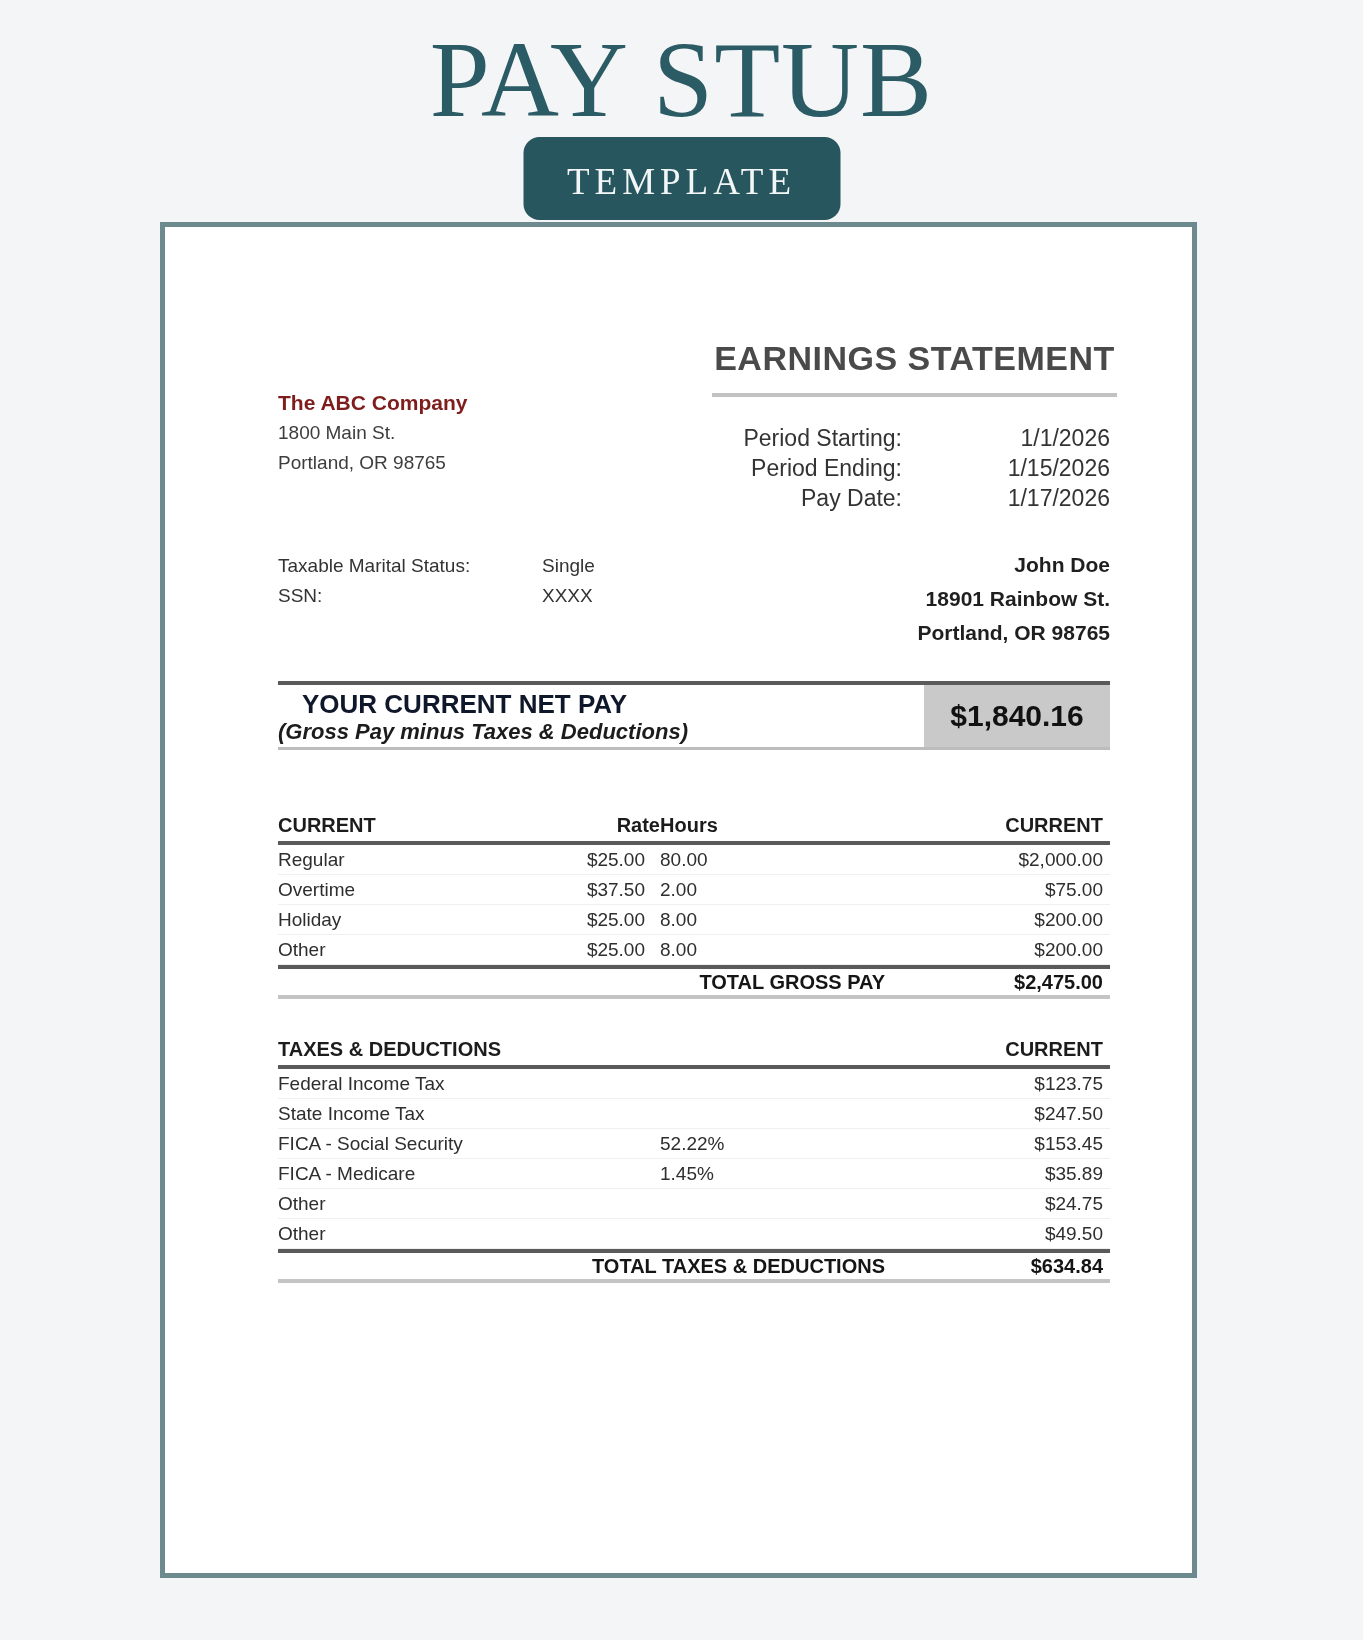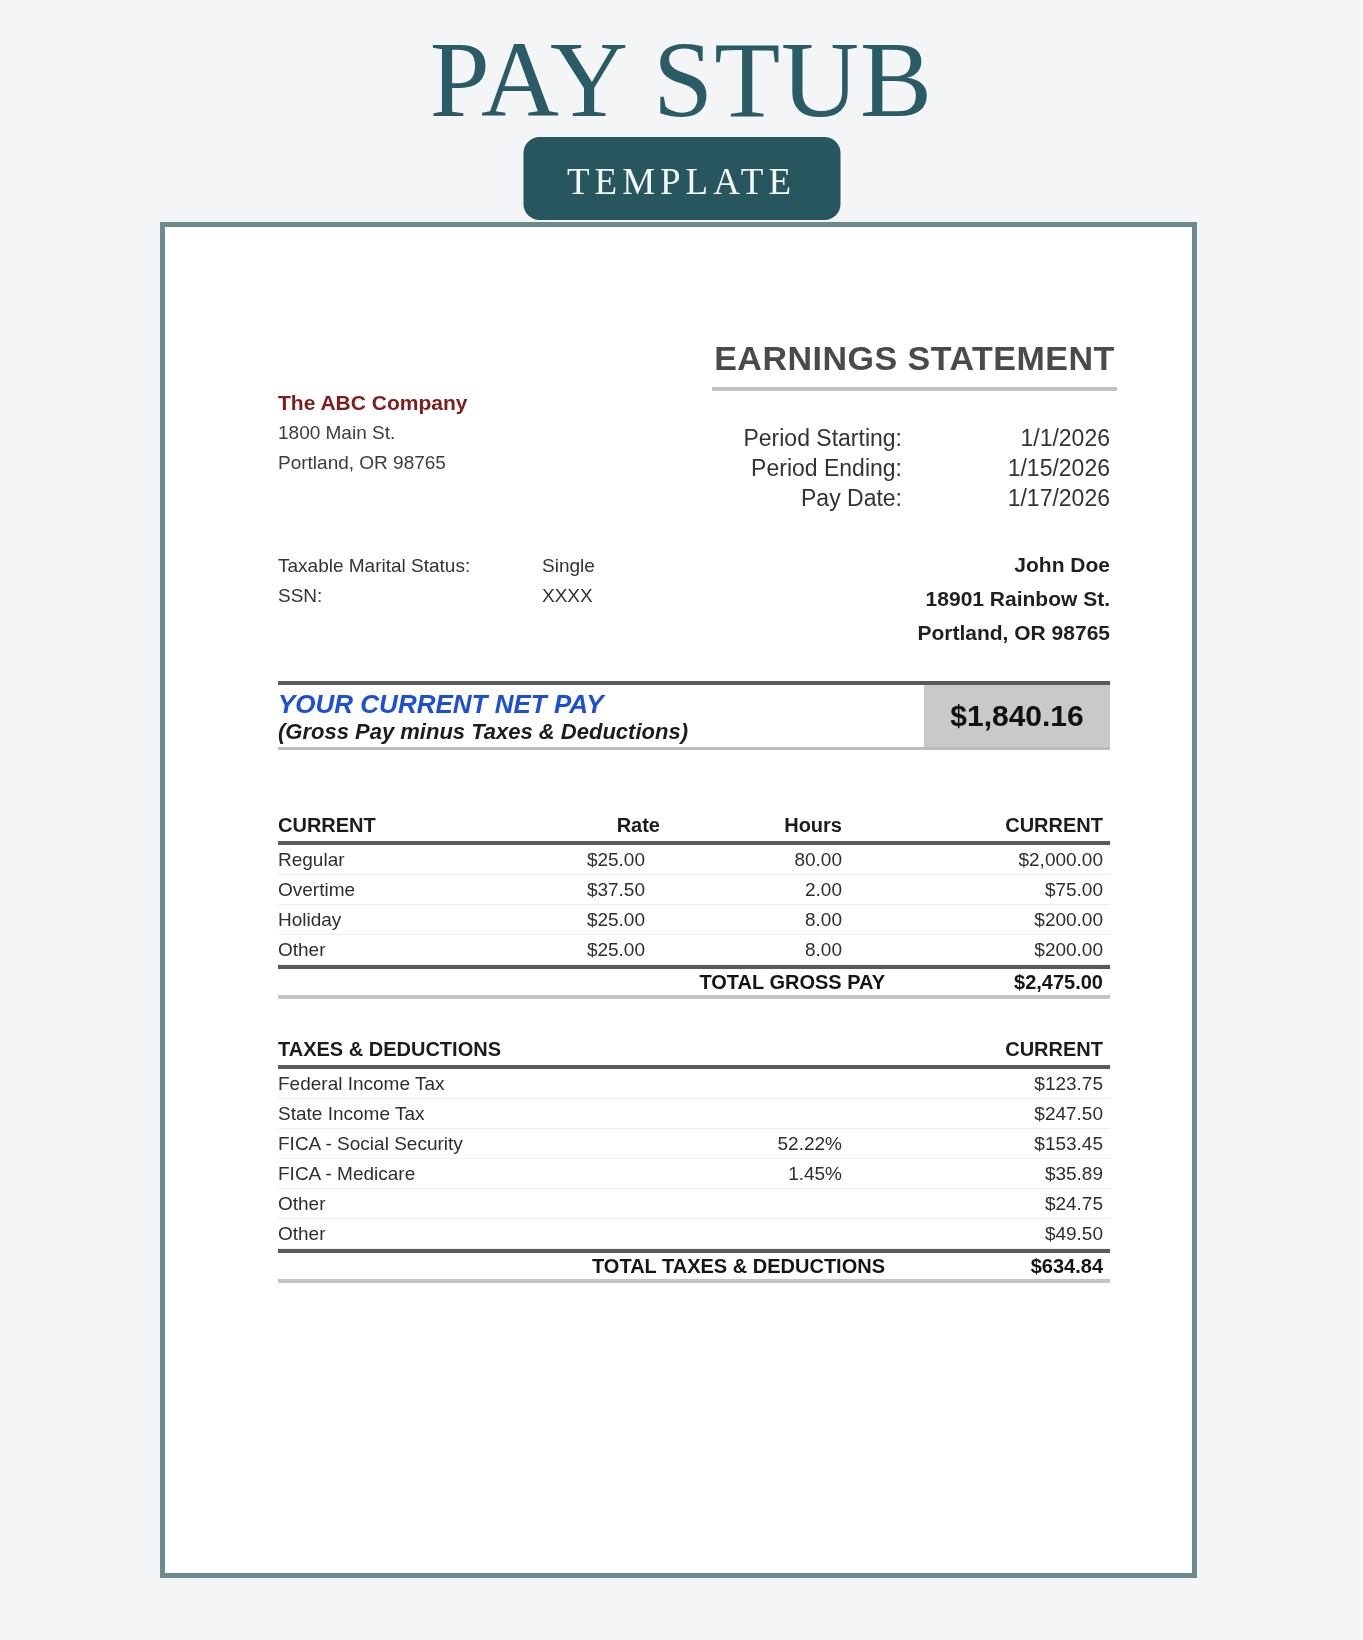--- a/index.html
+++ b/index.html
@@ -26,21 +26,21 @@
   
   .doc {
     position:absolute; left:160px; top:222px; width:1037px; height:1356px;
     background:#ffffff; border:5px solid #6d8a8f; z-index:1;
   }
   .doc .abs { position:absolute; }
 
   .heading {
     left:547px; top:112px; width:405px; text-align:center;
     font-size:34px; font-weight:bold; color:#4a4a4a; letter-spacing:0.5px;
-    padding-bottom:9px; border-bottom:4px solid #c2c2c2; white-space:nowrap;
+    padding-bottom:15px; border-bottom:4px solid #c2c2c2; white-space:nowrap;
   }
 
   .company { left:113px; top:161px; font-size:19px; color:#3d3d3d; line-height:30px; }
   .company .co-name { font-size:21px; font-weight:bold; color:#7f1d1d; }
 
   .period { left:400px; right:82px; top:196px; font-size:23px; color:#333; }
   .period .row { display:flex; height:30px; align-items:center; }
   .period .lbl { flex:1; text-align:right; }
   .period .val { width:208px; text-align:right; }
 
@@ -50,21 +50,21 @@
 
   .employee { right:82px; top:321px; text-align:right; font-size:21px; font-weight:bold; color:#1f1f1f; line-height:34px; }
 
   
   .netpay {
     left:113px; top:454px; width:832px;
     border-top:4px solid #5a5a5a; border-bottom:3px solid #bdbdbd;
     display:flex; height:69px;
   }
   .netpay .np-left { flex:1; padding-top:5px; }
-  .netpay .np-title { font-size:26px; font-weight:bold; font-style:italic; color:#1d4ed8; line-height:29px; }
+  .netpay .np-title { font-size:26px; font-weight:bold; color:#0f172a; line-height:29px;margin-left:24px; }
   .netpay .np-sub { font-size:22px; font-weight:bold; font-style:italic; color:#1c1c1c; line-height:26px; }
   .netpay .np-box {
     width:186px; background:#c9c9c9; display:flex; align-items:center; justify-content:center;
   }
   .netpay .np-amount { font-size:30px; font-weight:bold; color:#111; }
 
   
   .tbl { left:113px; width:832px; font-size:19px; color:#2e2e2e; }
   .tbl .head {
     display:grid; grid-template-columns:1fr 90px 182px 268px;
@@ -72,21 +72,21 @@
     font-weight:bold; font-size:20px; color:#1c1c1c;
   }
   .tbl .head.two { grid-template-columns:1fr 268px; }
   .tbl .row {
     display:grid; grid-template-columns:1fr 90px 182px 268px;
     height:30px; align-items:center; border-bottom:1px solid #efefef;
   }
   .tbl .row.two { grid-template-columns:1fr 182px 268px; }
   .c-rate-h { text-align:right; }
   .c-rate { text-align:right; padding-right:15px; }
-  .c-hours { text-align:right; }
+  .c-hours { }
   .c-cur { text-align:right; padding-right:7px; }
   .tbl .total {
     display:flex; height:34px; align-items:center;
     border-top:4px solid #5a5a5a; border-bottom:4px solid #c4c4c4;
     font-weight:bold; color:#151515; font-size:20px;
   }
   .tbl .total .t-lbl { flex:1; text-align:right; }
   .tbl .total .t-val { width:225px; text-align:right; padding-right:7px; }
 
   .earn { top:587px; }

